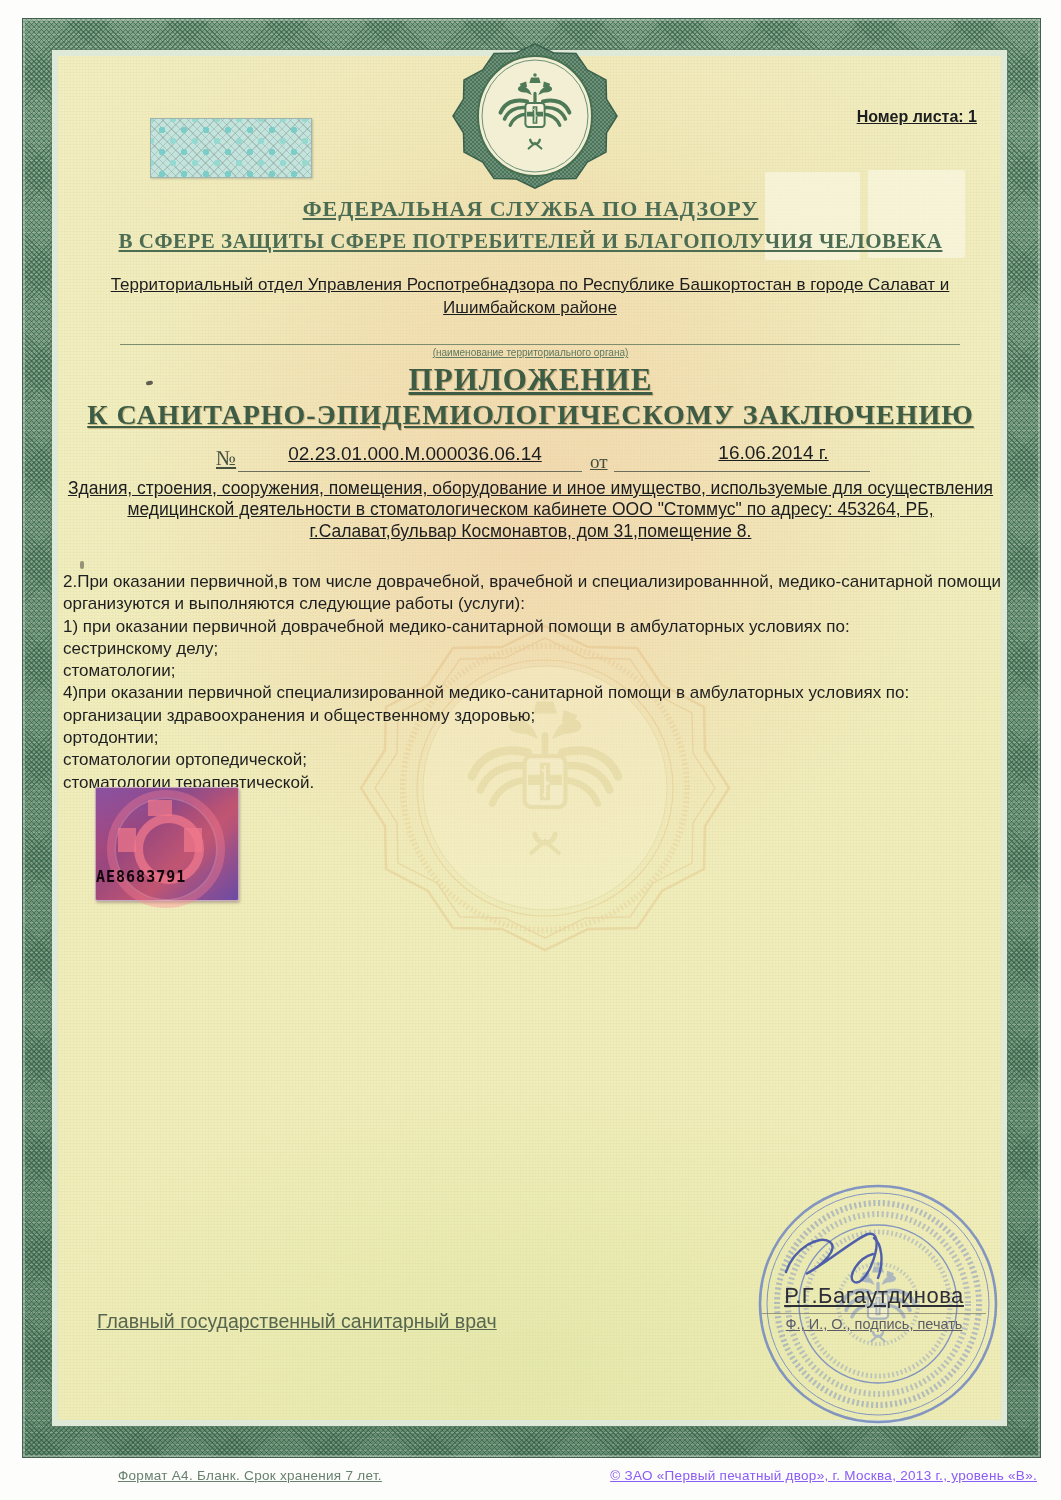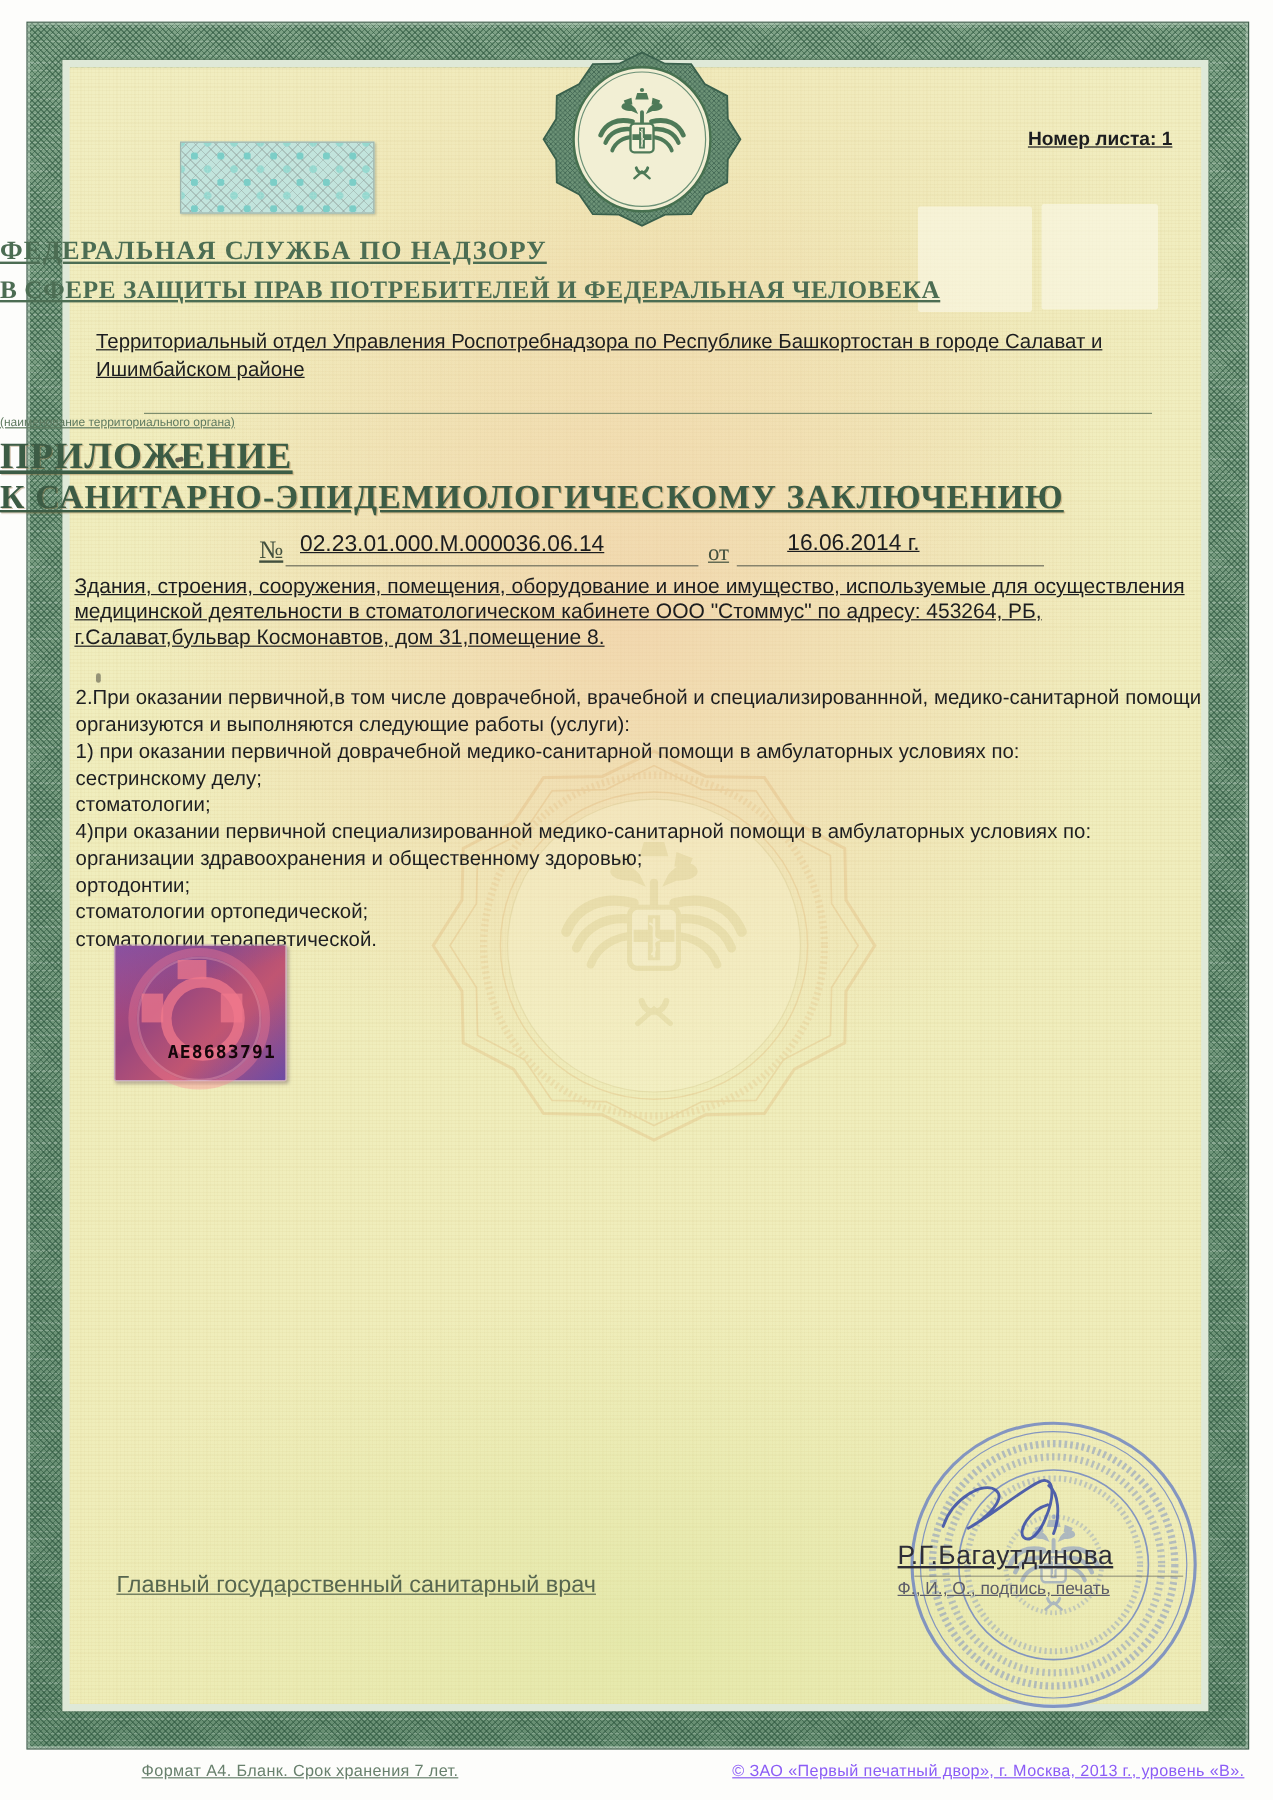--- a/index.html
+++ b/index.html
@@ -26,21 +26,21 @@
     background:
       radial-gradient(ellipse 62% 40% at 50% 34%, rgba(243,198,162,.55), rgba(243,198,162,0) 72%),
       radial-gradient(ellipse 75% 30% at 50% 12%, rgba(238,205,150,.28), transparent 70%),
       radial-gradient(ellipse 70% 28% at 50% 96%, rgba(214,226,150,.4), transparent 75%),
       repeating-linear-gradient(0deg, rgba(178,150,78,.055) 0 1px, transparent 1px 3px),
       repeating-linear-gradient(90deg, rgba(178,150,78,.045) 0 1px, transparent 1px 3px),
       linear-gradient(#f1eec1,#efedb9);
     box-shadow:0 0 0 6px #dfe9d8, 0 0 0 7px rgba(88,118,94,.55);
   }
   .txt{position:absolute;white-space:pre-line;text-decoration:underline;}
-  .center{text-align:left;}
+  .center{text-align:center;}
   .serifhdr{font-family:"Liberation Serif",serif;font-weight:bold;color:#4c6d53;}
   .titlegreen{
     font-family:"Liberation Serif",serif;font-weight:bold;color:#3c5c45;
     text-shadow:1px 1px 0 rgba(150,110,60,.38);
     letter-spacing:1px;
   }
   .black{color:#1c1d1f;}
   .uline{position:absolute;height:1px;background:#6e6e5c;}
   .rule{position:absolute;height:1px;background:#7d8d6d;}
   
@@ -78,23 +78,23 @@
     position:absolute;left:38px;top:26px;width:52px;height:52px;border-radius:50%;
     border:9px solid rgba(240,120,140,.75);
   }
   .sticker .gearB1,.sticker .gearB2,.sticker .gearB3{
     position:absolute;background:rgba(240,120,140,.72);
   }
   .sticker .gearB1{left:22px;top:40px;width:18px;height:24px;}
   .sticker .gearB2{left:88px;top:40px;width:18px;height:24px;}
   .sticker .gearB3{left:52px;top:12px;width:24px;height:16px;}
   .sticker .serial{
-    position:absolute;left:0;right:8px;bottom:14px;text-align:right;
+    position:absolute;left:0;right:8px;bottom:14px;text-align:left;
     font-family:"DejaVu Sans Mono",monospace;font-weight:bold;
-    font-size:15px;color:#14060a;letter-spacing:1px;padding-left:36px;
+    font-size:15px;color:#14060a;letter-spacing:1px;
   }
   .faintbox{position:absolute;background:rgba(250,249,233,.62);border-radius:2px;}
   .speck{position:absolute;background:#3c3c34;border-radius:2px;opacity:.8;}
   .svc{line-height:22.3px;}
   .sig-left{color:#57664f;font-size:19.5px;line-height:1.42;}
   .name-line{position:absolute;height:1px;background:rgba(120,120,105,.7);}
   .footer{font-size:13.5px;letter-spacing:.3px;}
 </style>
 </head>
 <body>
@@ -162,21 +162,21 @@
 <div class="foil"></div>
 
 <div class="faintbox" style="left:765px;top:172px;width:95px;height:88px;"></div>
 <div class="faintbox" style="left:868px;top:170px;width:97px;height:88px;"></div>
 <div class="speck" style="left:146px;top:381px;width:7px;height:4px;transform:rotate(-12deg);"></div>
 <div class="speck" style="left:80px;top:561px;width:4px;height:8px;opacity:.5;"></div>
 
 <div class="txt black" style="top:108px;right:84px;font-size:16px;font-weight:bold;z-index:3;">Номер листа: 1</div>
 
 <div class="txt serifhdr center" style="top:196px;left:0;width:1061px;font-size:22px;letter-spacing:1px;z-index:3;">ФЕДЕРАЛЬНАЯ СЛУЖБА ПО НАДЗОРУ</div>
-<div class="txt serifhdr center" style="top:229px;left:0;width:1061px;font-size:21px;letter-spacing:.5px;z-index:3;">В СФЕРЕ ЗАЩИТЫ ПРАВ ПОТРЕБИТЕЛЕЙ И ФЕДЕРАЛЬНАЯ  ЧЕЛОВЕКА</div>
+<div class="txt serifhdr center" style="top:229px;left:0;width:1061px;font-size:21px;letter-spacing:.5px;z-index:3;">В СФЕРЕ ЗАЩИТЫ СФЕРЕ ПОТРЕБИТЕЛЕЙ И БЛАГОПОЛУЧИЯ  ЧЕЛОВЕКА</div>
 
 <div class="txt black center" style="top:274px;left:80px;width:900px;font-size:17px;line-height:1.35;z-index:3;">Территориальный отдел Управления Роспотребнадзора по Республике Башкортостан в городе Салават и Ишимбайском районе</div>
 
 <div class="rule" style="top:344px;left:120px;width:840px;z-index:3;"></div>
 <div class="txt center" style="top:347px;left:0;width:1061px;font-size:10px;color:#5f7a60;z-index:3;">(наименование территориального органа)</div>
 
 <div class="txt titlegreen center" style="top:362px;left:0;width:1061px;font-size:31px;z-index:3;">ПРИЛОЖЕНИЕ</div>
 <div class="txt titlegreen center" style="top:399px;left:0;width:1061px;font-size:28px;z-index:3;">К САНИТАРНО-ЭПИДЕМИОЛОГИЧЕСКОМУ ЗАКЛЮЧЕНИЮ</div>
 
 <div class="txt" style="top:446px;left:216px;font-family:'Liberation Serif',serif;font-size:21px;color:#43503e;z-index:3;">№</div>

